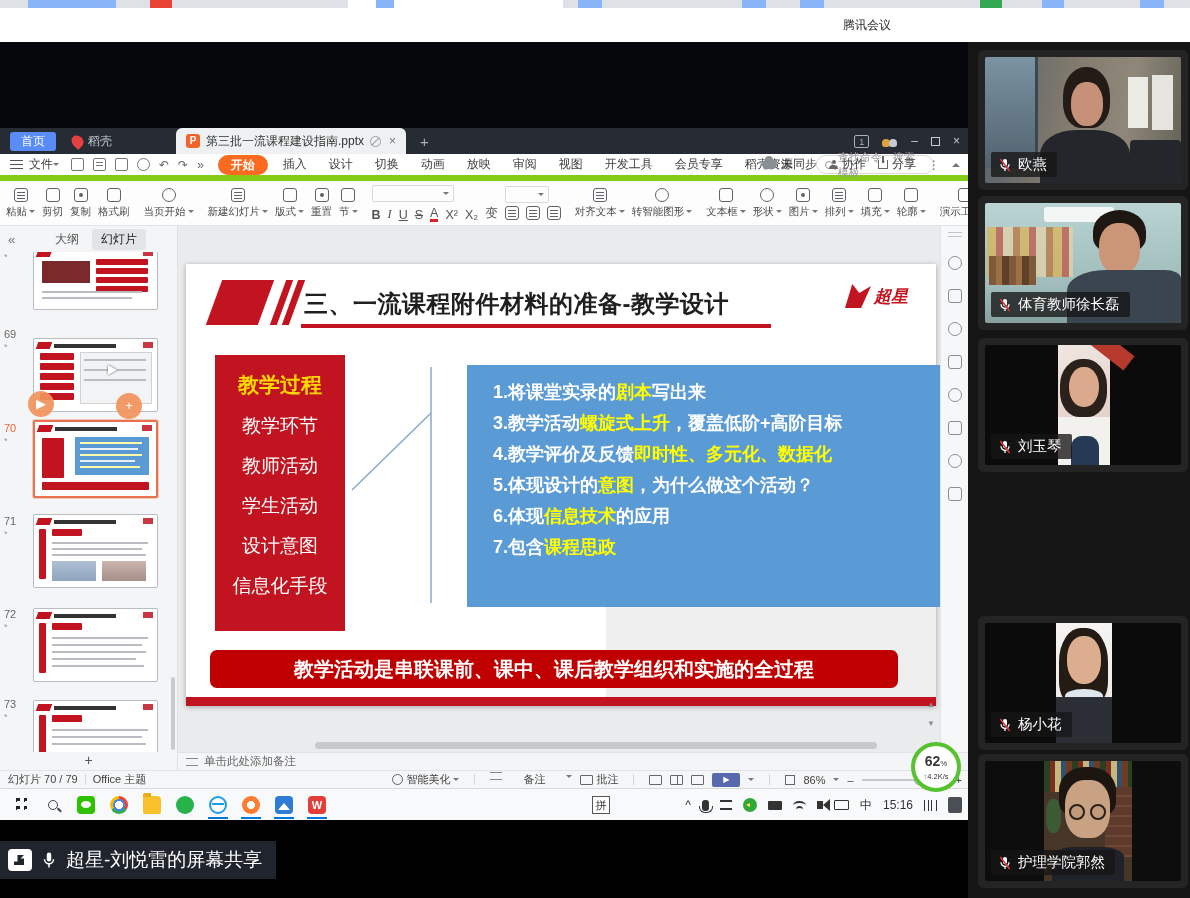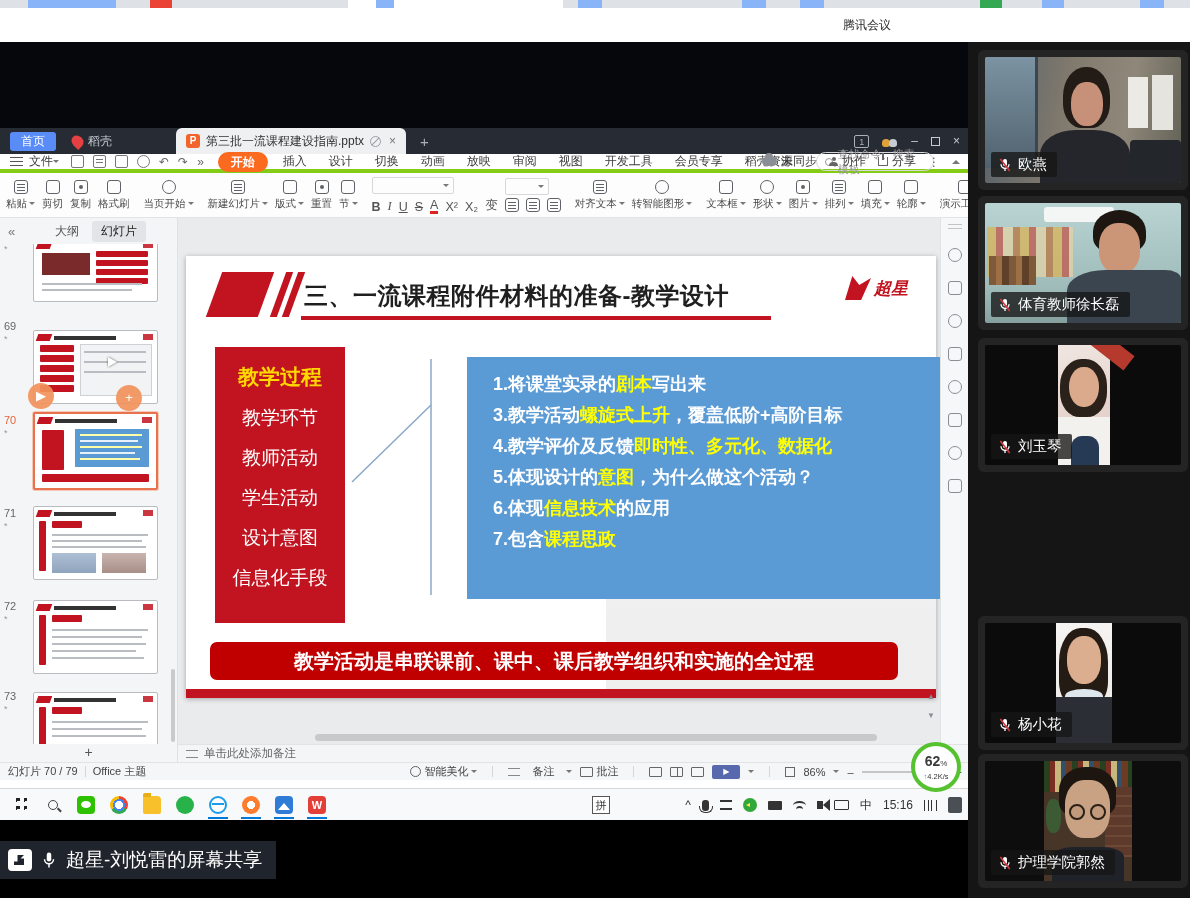--- a/index.html
+++ b/index.html
@@ -25,21 +25,21 @@
 .tb-x{color:#777;font-size:12px;margin-left:2px}
 .tb-plus{color:#aab0b8;font-size:15px;margin-left:14px}
 .tb-right{position:absolute;right:8px;top:0;height:26px;display:flex;align-items:center;gap:13px}
 .one-badge{width:15px;height:13px;border:1.2px solid #aab0b8;border-radius:2px;color:#aab0b8;font-size:9px;text-align:center;line-height:12px}
 .ppl{width:16px;height:11px;position:relative}
 .ppl::before,.ppl::after{content:"";position:absolute;bottom:0;width:8px;height:8px;border-radius:50% 50% 30% 30%;background:#e0a33c}
 .ppl::after{left:7px;background:#c7cbd3}
 .winctl{color:#c7cbd3;font-size:12px;display:flex;gap:13px;align-items:center}
 .maxbox{width:9px;height:9px;border:1.2px solid #c7cbd3}
 
-.menubar{position:relative;height:19px;background:#fff;display:flex;align-items:center;border-bottom:4px solid #84cc16;font-size:12px;color:#3c3c3c}
+.menubar{position:relative;height:27px;background:#fff;display:flex;align-items:center;border-bottom:6px solid #84cc16;font-size:12px;color:#3c3c3c}
 .hamb{width:13px;height:9px;border-top:1.5px solid #555;border-bottom:1.5px solid #555;margin-left:10px;position:relative}
 .hamb::after{content:"";position:absolute;left:0;top:2.7px;width:13px;height:1.5px;background:#555}
 .mfile{margin-left:6px}
 .caret{width:0;height:0;border:3.5px solid transparent;border-top-color:#777;margin-top:3px}
 .mi{width:13px;height:13px;border:1.2px solid #777;border-radius:2px;position:relative}
 .mi.lines::after{content:"";position:absolute;left:2px;top:3px;width:7px;height:1.1px;background:#777;box-shadow:0 3px 0 #777}
 .mi.round{border-radius:50%}
 .mico{display:flex;align-items:center;gap:9px;margin-left:12px;color:#666}
 .mtabs{display:flex;align-items:center;gap:0;margin-left:10px}
 .mtab{padding:0 11px;color:#3c3c3c}
@@ -679,21 +679,21 @@
         <span>幻灯片 70 / 79</span>
         <span class="ssep"></span>
         <span>Office 主题</span>
         <div class="sright">
           <span style="display:flex;align-items:center;gap:3px">
               <span class="ric circ" style="width:11px;height:11px"></span>
               <span>智能美化</span>
               <span class="caret"></span>
             </span>
           <span class="ssep"></span>
-          <span style="display:flex;align-items:center;gap:12px">
+          <span style="display:flex;gap:21px">
               <span class="nico"></span>
               <span>备注</span>
               <span class="caret"></span>
             </span>
           <span style="display:flex;align-items:center;gap:3px">
               <span class="vico"></span>
               <span>批注</span>
             </span>
           <span class="ssep"></span>
           <span class="vico"></span>

